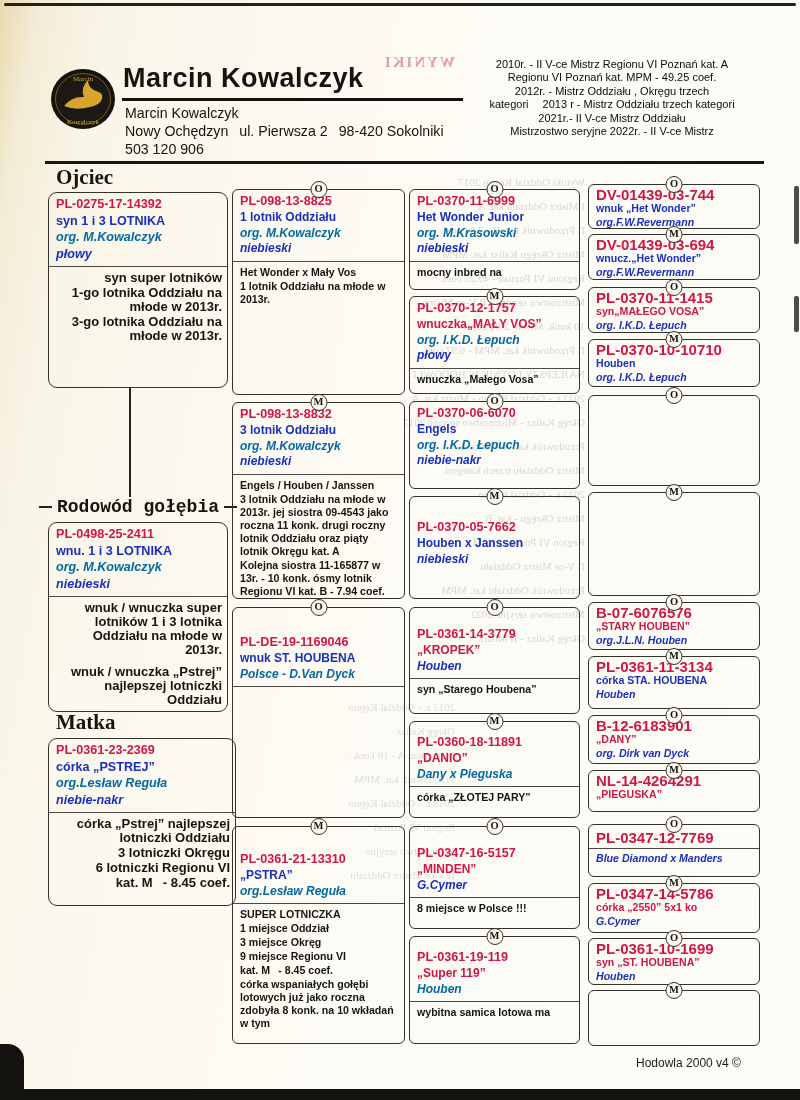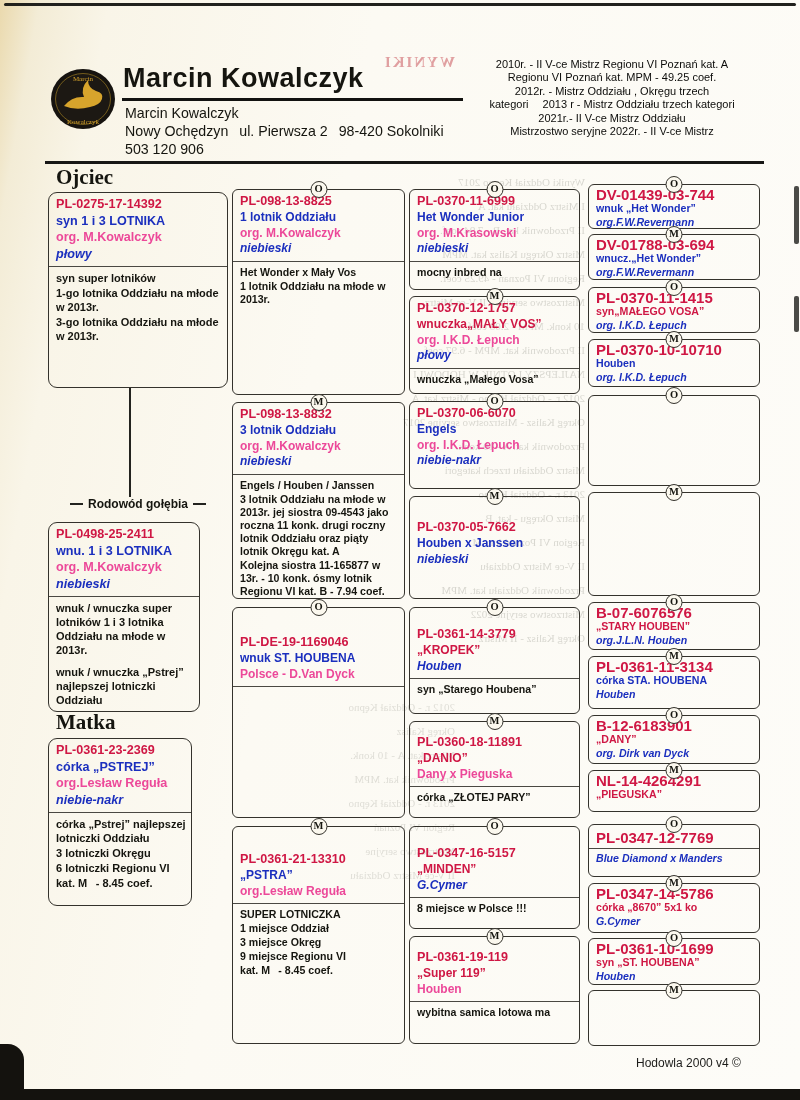--- a/index.html
+++ b/index.html
@@ -23,41 +23,41 @@
   .logo { position:absolute; left:50px; top:68px; z-index:2; }
   .title { position:absolute; left:123px; top:63px; z-index:2; font-weight:bold; font-size:27px; letter-spacing:.5px; }
   .title-rule { position:absolute; left:122px; top:98px; width:341px; height:3px; background:#121210; z-index:2; }
   .addr { position:absolute; left:125px; top:104px; z-index:2; font-size:14.2px; line-height:18px; }
   .ach { position:absolute; left:458px; top:58px; width:308px; z-index:2; text-align:center; font-size:11px; line-height:13.4px; color:#0c0c0a; }
   .header-rule { position:absolute; left:45px; top:161px; width:719px; height:2.6px; background:#171715; z-index:2; }
   
   .sect { position:absolute; z-index:2; font-family:"Liberation Serif",serif; font-weight:bold; font-size:21px; }
   .rodo { position:absolute; z-index:2; display:flex; align-items:center; justify-content:center; gap:5px; }
   .rline { flex:0 0 13px; height:2px; background:#23231f; }
-  .rtext { font-family:Liberation Sans, sans-serif; font-weight:bold; font-size:12px; white-space:nowrap; }
+  .rtext { font-family:Liberation Mono, monospace; font-weight:bold; font-size:18px; white-space:nowrap; }
   .vline { position:absolute; width:2px; background:#23231f; z-index:2; }
   .pbox { position:absolute; z-index:2; border:1.4px solid #34322c; border-radius:6px; padding:3px 5px 2px 7px; }
   .r8 { border-radius:9px; }
   .marker {
     position:absolute; left:50%; top:-9.5px; transform:translateX(-50%);
     width:17px; height:17px; border:1.3px solid #34322c; border-radius:50%;
     background:#fbf8ee; font:bold 10.5px/14.5px "Liberation Serif",serif; text-align:center;
   }
   .ln   { font-size:12px; line-height:15.5px; white-space:normal; }
   .ring { color:#cf1744; font-weight:bold; font-size:12.6px; line-height:17px; }
   .nblue{ color:#1b2fbe; font-weight:bold; }
   .nred { color:#cf1744; font-weight:bold; }
-  .ored { color:#ec4899; font-weight:bold; }
+  .ored { color:#0369a1; font-weight:bold; font-style:italic; }
   .oblue{ color:#1b2fbe; font-weight:bold; font-style:italic; }
   .desc { color:#1b2fbe; font-weight:bold; font-style:italic; }
   .bodyb{ font-size:10.6px; line-height:13px; font-weight:bold; color:#15150f; margin-top:1px; }
   .sep  { border-top:1.2px solid #4a4842; margin:4px -5px 4px -7px; }
   .gap  { height:7px; }
   .c1 .ln { font-size:12.6px; line-height:16.5px; }
-  .c1 .bodyb,.c1 .body { font-size:11px; line-height:14px; }
+  .c1 .bodyb,.c1 .body { font-size:13px; line-height:14px;text-align:right; }
   .c4 .ln { font-size:10.6px; line-height:13.5px; }
   .c4 .ring { font-size:15px; line-height:14px; }
   .c4 .sep { margin:3px -5px 3px -7px; }
   .footer { position:absolute; z-index:2; font-size:12px; color:#1c1c1a; }
   
   .scan-top { position:absolute; left:4px; top:3px; width:792px; height:3px; background:#21211d; border-radius:2px; z-index:3; }
   .scan-bottom { position:absolute; left:0; bottom:0; width:800px; height:11px; background:#14120e; z-index:3; }
   .scan-corner { position:absolute; left:0; bottom:8px; width:24px; height:48px; background:#14120e; border-radius:0 16px 0 0; z-index:3; }
   .smudge { position:absolute; right:1px; width:5px; background:#2c2c28; border-radius:2px; opacity:.85; z-index:3; }
 </style>
@@ -135,33 +135,33 @@
     <div class="ln bodyb">1-go lotnika Oddziału na młode w 2013r.</div>
     <div class="ln bodyb">3-go lotnika Oddziału na młode w 2013r.</div>
   </div>
 
 <div class="vline" style="left:129px; top:388px; height:109px;"></div>
 <div class="rodo" style="left:48px; top:497px; width:180px;">
   <span class="rline"></span>
   <span class="rtext">Rodowód gołębia</span>
   <span class="rline"></span>
 </div>
-<div class="pbox c1 r8" style="left:48px; top:522px; width:152px; height:190px;">
+<div class="pbox c1 r8" style="left:48px; top:522px; width:180px; height:190px;">
     <div class="ln ring">PL-0498-25-2411</div>
     <div class="ln nblue">wnu. 1 i 3 LOTNIKA</div>
     <div class="ln ored">org. M.Kowalczyk</div>
     <div class="ln desc">niebieski</div>
     <div class="sep"></div>
     <div class="ln bodyb">wnuk / wnuczka super lotników 1 i 3 lotnika Oddziału na młode w 2013r.</div>
     <div class="gap"></div>
     <div class="ln bodyb">wnuk / wnuczka „Pstrej” najlepszej lotniczki Oddziału</div>
   </div>
 
 <div class="sect" style="left:56px; top:710px;">Matka</div>
-<div class="pbox c1 r8" style="left:48px; top:738px; width:144px; height:168px;">
+<div class="pbox c1 r8" style="left:48px; top:738px; width:188px; height:168px;">
     <div class="ln ring">PL-0361-23-2369</div>
     <div class="ln nblue">córka „PSTREJ”</div>
     <div class="ln ored">org.Lesław Reguła</div>
     <div class="ln desc">niebie-nakr</div>
     <div class="sep"></div>
     <div class="ln bodyb">córka „Pstrej” najlepszej lotniczki Oddziału</div>
     <div class="ln bodyb">3 lotniczki Okręgu</div>
     <div class="ln bodyb">6 lotniczki Regionu VI</div>
     <div class="ln bodyb">kat. M  - 8.45 coef.</div>
   </div>
@@ -198,20 +198,21 @@
     <div class="marker">M</div>
     <div class="ln ring">PL-0361-21-13310</div>
     <div class="ln nblue">„PSTRA”</div>
     <div class="ln ored">org.Lesław Reguła</div>
     <div class="sep"></div>
     <div class="ln bodyb">SUPER LOTNICZKA</div>
     <div class="ln bodyb">1 miejsce Oddział</div>
     <div class="ln bodyb">3 miejsce Okręg</div>
     <div class="ln bodyb">9 miejsce Regionu VI</div>
     <div class="ln bodyb">kat. M  - 8.45 coef.</div>
+    <div class="ln bodyb">córka wspaniałych gołębi lotowych już jako roczna zdobyła 8 konk. na 10 wkładań w tym</div>
   </div>
 
 <div class="pbox c3" style="left:409px; top:189px; width:171px; height:101px;">
     <div class="marker">O</div>
     <div class="ln ring">PL-0370-11-6999</div>
     <div class="ln nblue">Het Wonder Junior</div>
     <div class="ln ored">org. M.Krasowski</div>
     <div class="ln desc">niebieski</div>
     <div class="sep"></div>
     <div class="ln bodyb">mocny inbred na</div>
@@ -272,21 +273,21 @@
   </div>
 
 <div class="pbox c4" style="left:588px; top:184px; width:172px; height:45px;">
     <div class="marker">O</div>
     <div class="ln ring">DV-01439-03-744</div>
     <div class="ln nblue">wnuk „Het Wonder”</div>
     <div class="ln oblue">org.F.W.Revermann</div>
   </div>
 <div class="pbox c4" style="left:588px; top:234px; width:172px; height:46px;">
     <div class="marker">M</div>
-    <div class="ln ring">DV-01788-03-694</div>
+    <div class="ln ring">DV-01439-03-694</div>
     <div class="ln nblue">wnucz.„Het Wonder”</div>
     <div class="ln oblue">org.F.W.Revermann</div>
   </div>
 <div class="pbox c4" style="left:588px; top:287px; width:172px; height:46px;">
     <div class="marker">O</div>
     <div class="ln ring">PL-0370-11-1415</div>
     <div class="ln nred">syn„MAŁEGO VOSA”</div>
     <div class="ln oblue">org. I.K.D. Łepuch</div>
   </div>
 <div class="pbox c4" style="left:588px; top:339px; width:172px; height:48px;">
@@ -326,21 +327,21 @@
   </div>
 <div class="pbox c4" style="left:588px; top:824px; width:172px; height:53px; padding-top:6px;">
     <div class="marker">O</div>
     <div class="ln ring">PL-0347-12-7769</div>
     <div class="sep"></div>
     <div class="ln oblue">Blue Diamond x Manders</div>
   </div>
 <div class="pbox c4" style="left:588px; top:883px; width:172px; height:50px;">
     <div class="marker">M</div>
     <div class="ln ring">PL-0347-14-5786</div>
-    <div class="ln nred">córka „8670” 5x1 ko</div>
+    <div class="ln nred">córka „2550” 5x1 ko</div>
     <div class="ln oblue">G.Cymer</div>
   </div>
 <div class="pbox c4" style="left:588px; top:938px; width:172px; height:47px;">
     <div class="marker">O</div>
     <div class="ln ring">PL-0361-10-1699</div>
     <div class="ln nred">syn „ST. HOUBENA”</div>
     <div class="ln oblue">Houben</div>
   </div>
 <div class="pbox c4" style="left:588px; top:990px; width:172px; height:56px;">
     <div class="marker">M</div>

